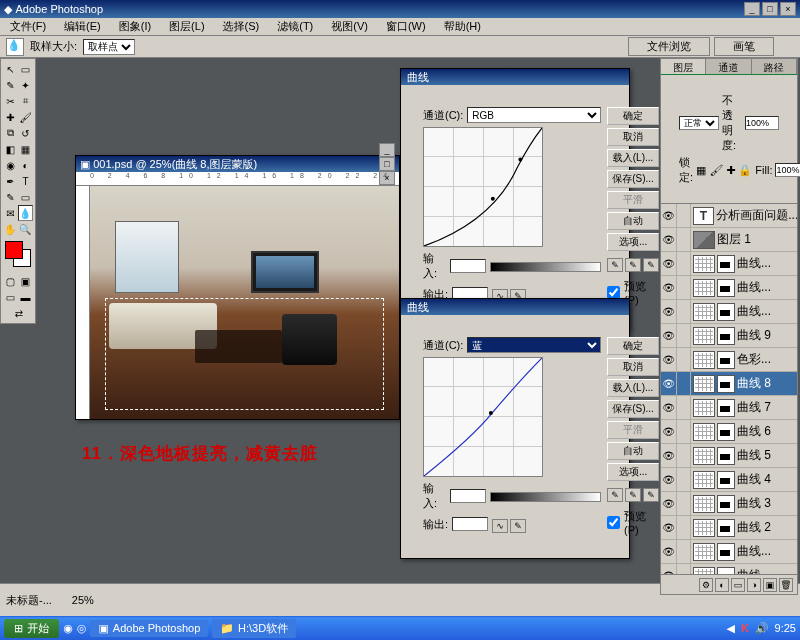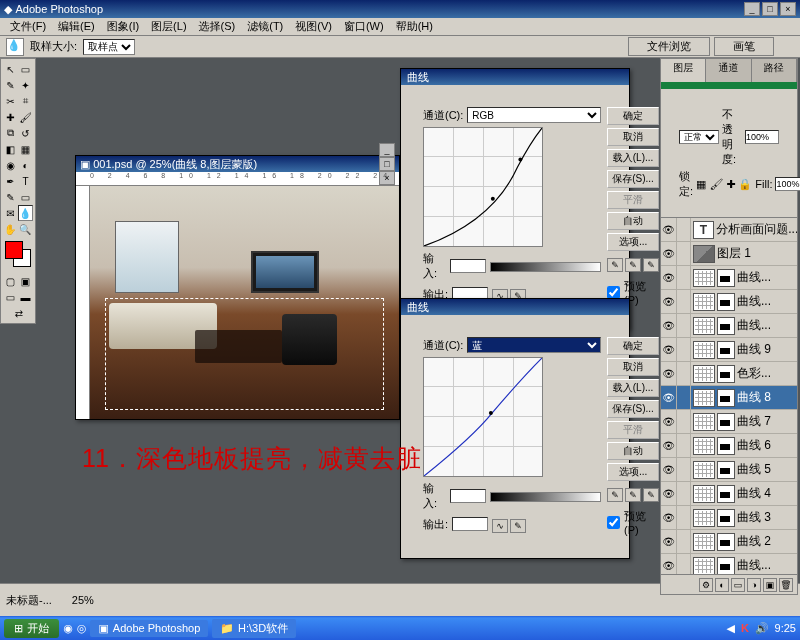--- a/index.html
+++ b/index.html
@@ -1,20 +1,20 @@
 <!DOCTYPE html>
 <html><head>
 <meta charset="utf-8">
 <style>
 * { margin:0; padding:0; box-sizing:border-box; font-family:"Microsoft YaHei",sans-serif; font-size:11px; }
 body { background:#525659; width:800px; height:640px; overflow:hidden; position:relative; }
 .titlebar { height:18px; background:linear-gradient(#0a246a,#3a6ea5); color:#fff; display:flex; align-items:center; padding:0 4px; }
 .titlebar .winbtns { margin-left:auto; display:flex; gap:2px; }
 .winbtn { width:16px; height:14px; background:#c0c0c0; border:1px solid #808080; font-size:9px; display:flex; align-items:center; justify-content:center; color:#000; }
-.menubar { height:18px; background:#d4d0c8; display:flex; align-items:center; padding:0 4px; gap:0; border-bottom:1px solid #808080; }
+.menubar { height:18px; background:#d4d0c8; display:flex; align-items:center; padding:0 4px; gap:6px; border-bottom:1px solid #808080; }
 .menubar span { padding:0 6px; cursor:default; }
 .optbar { height:22px; background:#d4d0c8; display:flex; align-items:center; padding:0 6px; gap:6px; border-bottom:1px solid #808080; }
 .eyedrop-ico { width:18px; height:18px; border:1px solid #808080; background:#fff; }
 select.fake { height:16px; font-size:10px; background:#fff; border:1px inset #808080; }
 .optbar-rtabs { margin-left:auto; display:flex; gap:4px; margin-right:20px; }
 .optbar-rtabs span { background:#d4d0c8; border:1px solid #808080; padding:1px 18px; }
 .workspace { position:absolute; top:58px; left:0; right:0; bottom:24px; background:#525659; }
 .toolbox { position:absolute; top:58px; left:0; width:36px; background:#d4d0c8; border:1px solid #808080; padding:2px; z-index:5; }
 .toolbox .trow { display:flex; }
 .toolbox .tool { width:16px; height:16px; border:1px solid #d4d0c8; font-size:10px; display:flex; align-items:center; justify-content:center; background:#d4d0c8; }
@@ -30,21 +30,21 @@
 .docwin .ruler-v { width:14px; background:#fff; border-right:1px solid #808080; }
 .docwin .canvas { flex:1; background:#333; position:relative; overflow:hidden; }
 .room { position:absolute; inset:0; background:linear-gradient(180deg,#d8d4c8 0%,#c8beb0 35%,#7a4a2a 55%,#3a1f12 100%); }
 .room::before{content:"";position:absolute;left:8%;top:15%;width:20%;height:30%;background:linear-gradient(#eef2f4,#bcd0da);border:1px solid #666}
 .room .tv{position:absolute;left:52%;top:28%;width:22%;height:18%;background:#1a1a1a;border:2px solid #333}
 .room .tv::after{content:"";position:absolute;inset:3px;background:linear-gradient(#6a94b8,#2a4a6a)}
 .room .sofa{position:absolute;left:6%;top:50%;width:35%;height:20%;background:linear-gradient(#e8e4d8,#b8ae98);border-radius:4px}
 .room .table{position:absolute;left:34%;top:62%;width:28%;height:14%;background:rgba(20,10,5,.7);border-radius:2px}
 .room .arm{position:absolute;left:62%;top:55%;width:18%;height:22%;background:linear-gradient(#2a2a2a,#0a0a0a);border-radius:4px}
 .sel-ants{position:absolute;left:5%;top:48%;right:5%;bottom:4%;border:1px dashed #fff}
-.annot { position:absolute; left:82px; top:442px; color:#d40000; font-size:25px; font-weight:normal; z-index:8; letter-spacing:1px; }
+.annot { position:absolute; left:82px; top:442px; color:#d40000; font-size:17px; font-weight:bold; z-index:8; letter-spacing:1px; }
 .curves { position:absolute; width:230px; background:#d4d0c8; border:1px solid #000; box-shadow:2px 2px 4px rgba(0,0,0,.4); z-index:6; }
 .curves.c1 { left:400px; top:68px; }
 .curves.c2 { left:400px; top:298px; }
 .curves .ctitle { height:16px; background:linear-gradient(#0a246a,#3a6ea5); color:#fff; padding:0 6px; display:flex; align-items:center; }
 .curves .cbody { display:flex; padding:22px; gap:6px; }
 .curves .cleft { flex:1; }
 .chan-row{display:flex;align-items:center;gap:4px;margin-bottom:4px}
 .chan-row select{flex:1}
 .curve-graph{width:120px;height:120px;background:#f8f8f8;border:1px solid #808080;position:relative;margin-bottom:4px}
 .curve-graph::before{content:"";position:absolute;inset:0;background:repeating-linear-gradient(0deg,transparent 0 29px,#ccc 29px 30px),repeating-linear-gradient(90deg,transparent 0 29px,#ccc 29px 30px)}
@@ -52,21 +52,21 @@
 .grad-h{height:10px;background:linear-gradient(90deg,#000,#fff);margin-top:2px;border:1px solid #808080;width:120px}
 .io-row{display:flex;align-items:center;gap:4px;margin-top:4px;font-size:10px}
 .io-row input{width:36px;height:14px;font-size:10px;border:1px inset #808080}
 .curves .cright{width:60px;display:flex;flex-direction:column;gap:3px}
 .pbtn{height:18px;background:#d4d0c8;border:1px outset #fff;font-size:10px;display:flex;align-items:center;justify-content:center}
 .pbtn.dis{color:#808080}
 .prev-row{display:flex;align-items:center;gap:4px;margin-top:4px;font-size:10px}
 .tool-icons{display:flex;gap:2px;margin-top:4px}
 .tool-icons span{width:16px;height:14px;border:1px solid #808080;background:#d4d0c8;font-size:9px;display:flex;align-items:center;justify-content:center}
 .layers-panel{position:absolute;right:2px;top:58px;width:138px;bottom:45px;background:#d4d0c8;border:1px solid #808080;z-index:3;display:flex;flex-direction:column}
-.ltabs{display:flex;height:30px;border-bottom:7px solid #15803d}
+.ltabs{display:flex;height:16px;border-bottom:1px solid #15803d}
 .ltabs span{flex:1;text-align:center;font-size:10px;padding-top:2px;border-right:1px solid #808080;background:#bdb9b1}
 .ltabs span.act{background:#d4d0c8}
 .lopts{padding:18px;display:flex;flex-direction:column;gap:2px;border-bottom:1px solid #808080}
 .lopt-row{display:flex;align-items:center;gap:3px;font-size:9px}
 .lopt-row select,.lopt-row input{font-size:9px;height:14px;border:1px inset #808080}
 .llist{flex:1;overflow-y:auto;overflow-x:hidden}
 .layer{display:flex;align-items:center;height:24px;border-bottom:1px solid #b0ada5;background:#d4d0c8}
 .layer.sel{background:#3a6ea5;color:#fff}
 .layer .eye{width:16px;text-align:center;font-size:10px;border-right:1px solid #b0ada5;height:100%;display:flex;align-items:center;justify-content:center}
 .layer .link{width:14px;border-right:1px solid #b0ada5;height:100%}

